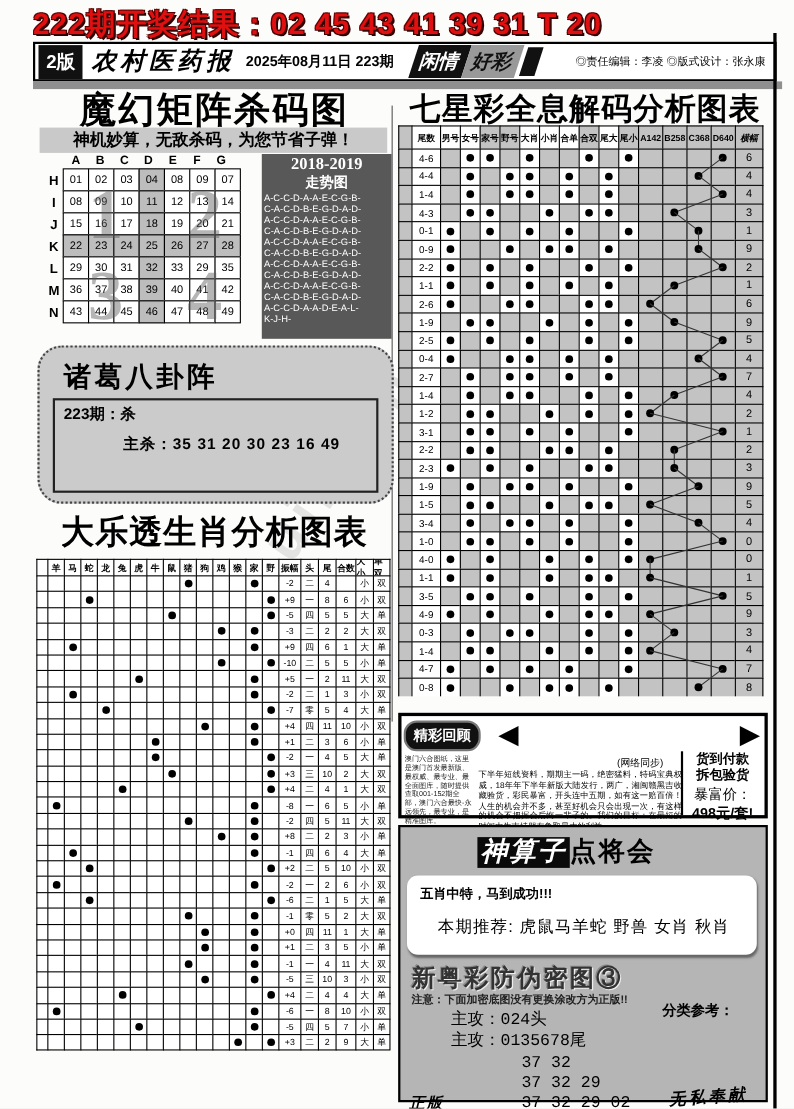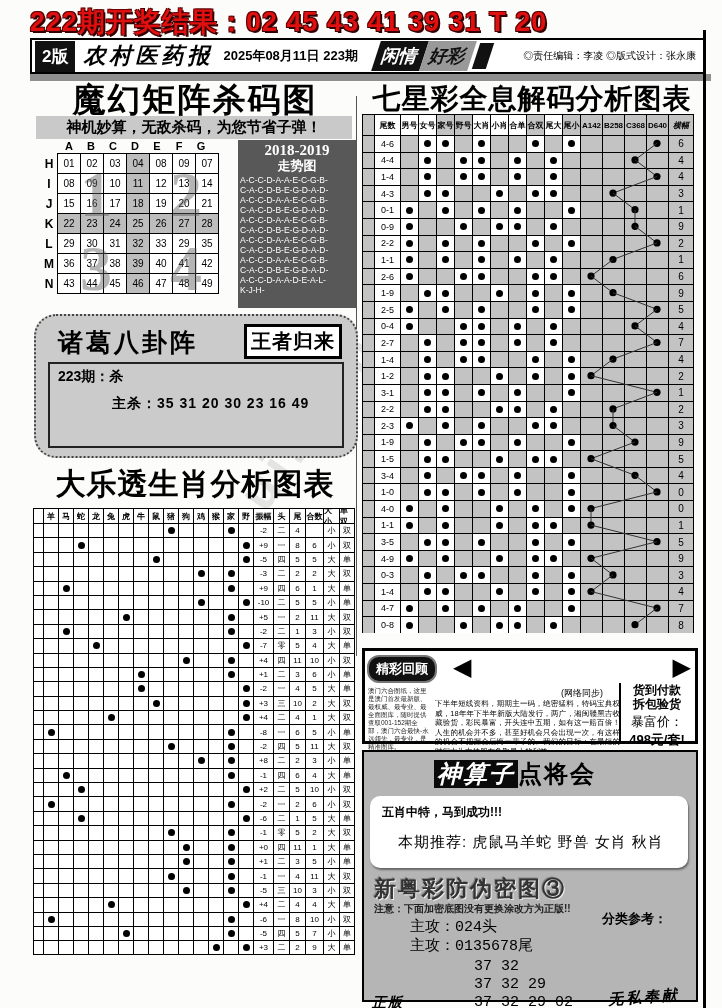--- a/index.html
+++ b/index.html
@@ -223,21 +223,20 @@
         <div class="trend-line">C-A-C-D-B-E-G-D-A-D-</div>
         <div class="trend-line">A-C-C-D-A-A-E-C-G-B-</div>
         <div class="trend-line">C-A-C-D-B-E-G-D-A-D-</div>
         <div class="trend-line">A-C-C-D-A-A-D-E-A-L-</div>
         <div class="trend-line">K-J-H-</div>
       </div>
   </div>
 
   <div class="abs" id="bagua">
     <div id="bagua-title">诸葛八卦阵</div>
-    <div id="bagua-badge">王者归来</div>
     <div id="bagua-inner">
       <div>223期：杀</div>
       <div class="kill">主杀：35 31 20 30 23 16 49</div>
     </div>
   </div>
 
   <div class="abs" id="dlt-title">大乐透生肖分析图表</div>
   <div class="abs gtable" id="dlt-table" style="left: 33px; top: 508px; width: 322px;">
       <div class="grow" style="height: 15px;">
         <div class="gcell" style="width: 10px; height: 15px; font-weight: bold;"></div>

